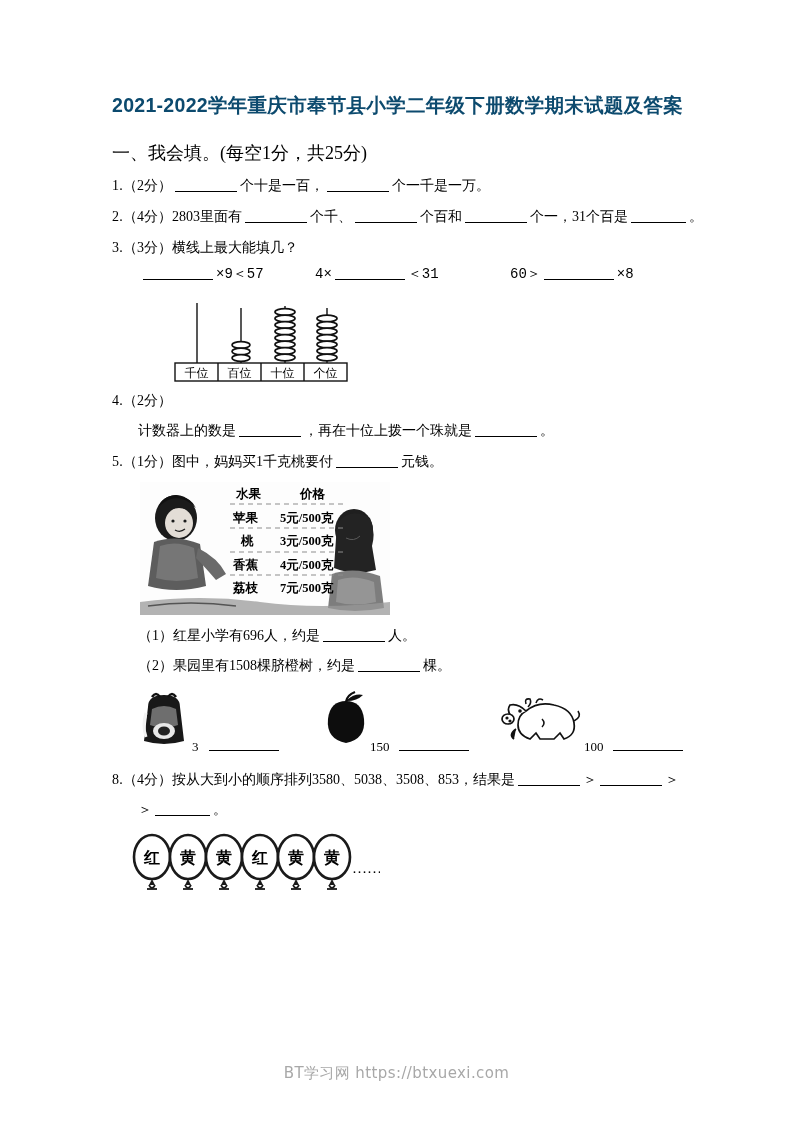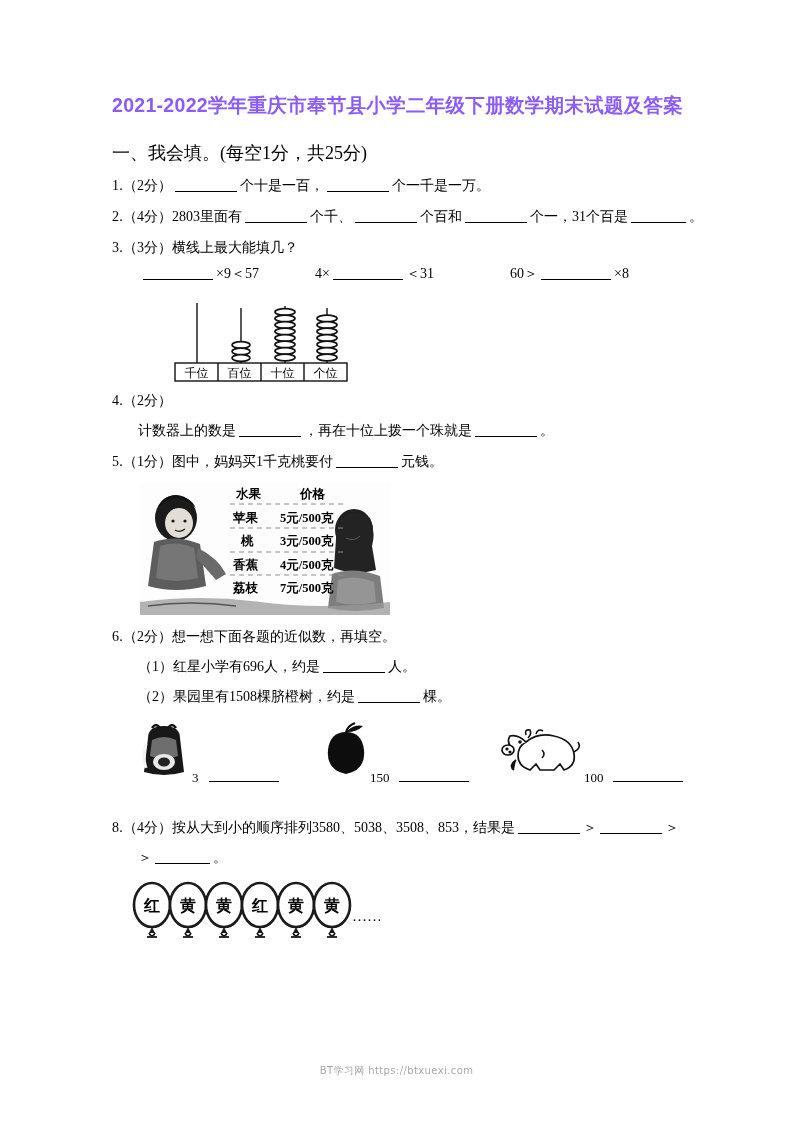--- a/index.html
+++ b/index.html
@@ -30,21 +30,21 @@
   }
 
   
   .doc-title {
     font-family: "Liberation Sans", "DejaVu Sans", sans-serif;
     font-weight: bold;
     font-size: 19.5px;
     line-height: 34px;
     letter-spacing: .3px;
     margin: 0 0 16px 0;
-    color: #8b5cf6;
+    color: #0c4a6e;
   }
 
   
   .sec-head {
     font-size: 18px;
     line-height: 30px;
     margin-bottom: 2px;
   }
 
   
@@ -73,21 +73,21 @@
   .b-lg  { width: 62px; }
   .b-xl  { width: 70px; }
 
   
   .expr-row {
     position: relative;
     height: 30px;
     font-size: 14px;
     margin-top: 2px;
   }
-  .expr { position: absolute; white-space: nowrap; top: 0; }
+  .expr { position: absolute; white-space: nowrap; top: 0; font-family: Liberation Mono, monospace; }
 
   
   .abacus-wrap {
     position: relative;
     height: 86px;
     margin-top: 4px;
     margin-left: 60px;
   }
   .abacus {
     position: absolute;
@@ -126,21 +126,21 @@
   }
 
   
   .footer {
     position: absolute;
     left: 0;
     top: 1064px;
     width: 793px;
     text-align: center;
     font-family: "DejaVu Sans", "Liberation Sans", sans-serif;
-    font-size: 10px;
+    font-size: 15px;
     color: #a8a8a8;
     letter-spacing: .4px;
   }
 </style>
 </head>
 <body>
 
 <div class="page">
   <div class="content">
 
@@ -260,23 +260,20 @@
 
           <text x="93" y="110" font-family="Liberation Serif, serif" font-size="12.5" font-weight="bold">荔枝</text>
           <text x="140" y="110" font-family="Liberation Serif, serif" font-size="12.5" font-weight="bold">7元/500克</text>
         </g>
 
         <path d="M0 120 Q60 112 120 120 Q180 128 250 120 L250 133 L0 133 Z" fill="#9a9a9a" opacity=".75"></path>
         <path d="M8 124 Q50 118 96 124" stroke="#555" stroke-width="1.4" fill="none"></path>
       </svg>
     </div>
 
-    <div class="q">
-      <span class="qnum">6.</span><span>（2分）</span><span>想一想下面各题的近似数，再填空。</span>
-    </div>
     <div class="q-sub">
       <span>（1）</span><span>红星小学有696人，约是</span><span class="blank b-lg"></span><span>人。</span>
     </div>
     <div class="q-sub">
       <span>（2）</span><span>果园里有1508棵脐橙树，约是</span><span class="blank b-lg"></span><span>棵。</span>
     </div>
 
 
     <div class="obj-row">
 
@@ -316,21 +313,21 @@
           <path d="M40 8 Q42 2 47 5" fill="#fff" stroke="#111" stroke-width="1.6"></path>
           <path d="M46 24 Q50 28 46 32" stroke="#111" stroke-width="1.5" fill="none"></path>
           <path d="M78 26 Q86 22 82 16" stroke="#111" stroke-width="1.6" fill="none"></path>
           <path d="M20 34 Q12 40 18 44" fill="#111" stroke="#111" stroke-width="1.6"></path>
         </svg>
       </div>
       <span class="obj-label" style="left:472px;">100</span>
       <span class="blank b-xl" style="position:absolute; left:498px; bottom:6px;"></span>
     </div>
 
-    <div class="q wrapable" style="margin-top:24px;">
+    <div class="q wrapable" style="margin-top:7px;">
       <span class="qnum">8.</span><span>（4分）</span><span>按从大到小的顺序排列3580、5038、3508、853，结果是</span><span class="blank b-lg"></span><span>＞</span><span class="blank b-lg"></span><span>＞</span>
     </div>
     <div class="q-sub">
       <span>＞</span><span class="blank b-md"></span><span>。</span>
     </div>
 
 
     <div class="balloon-row">
       <svg width="250" height="66" viewBox="0 0 250 66">
         <g>

